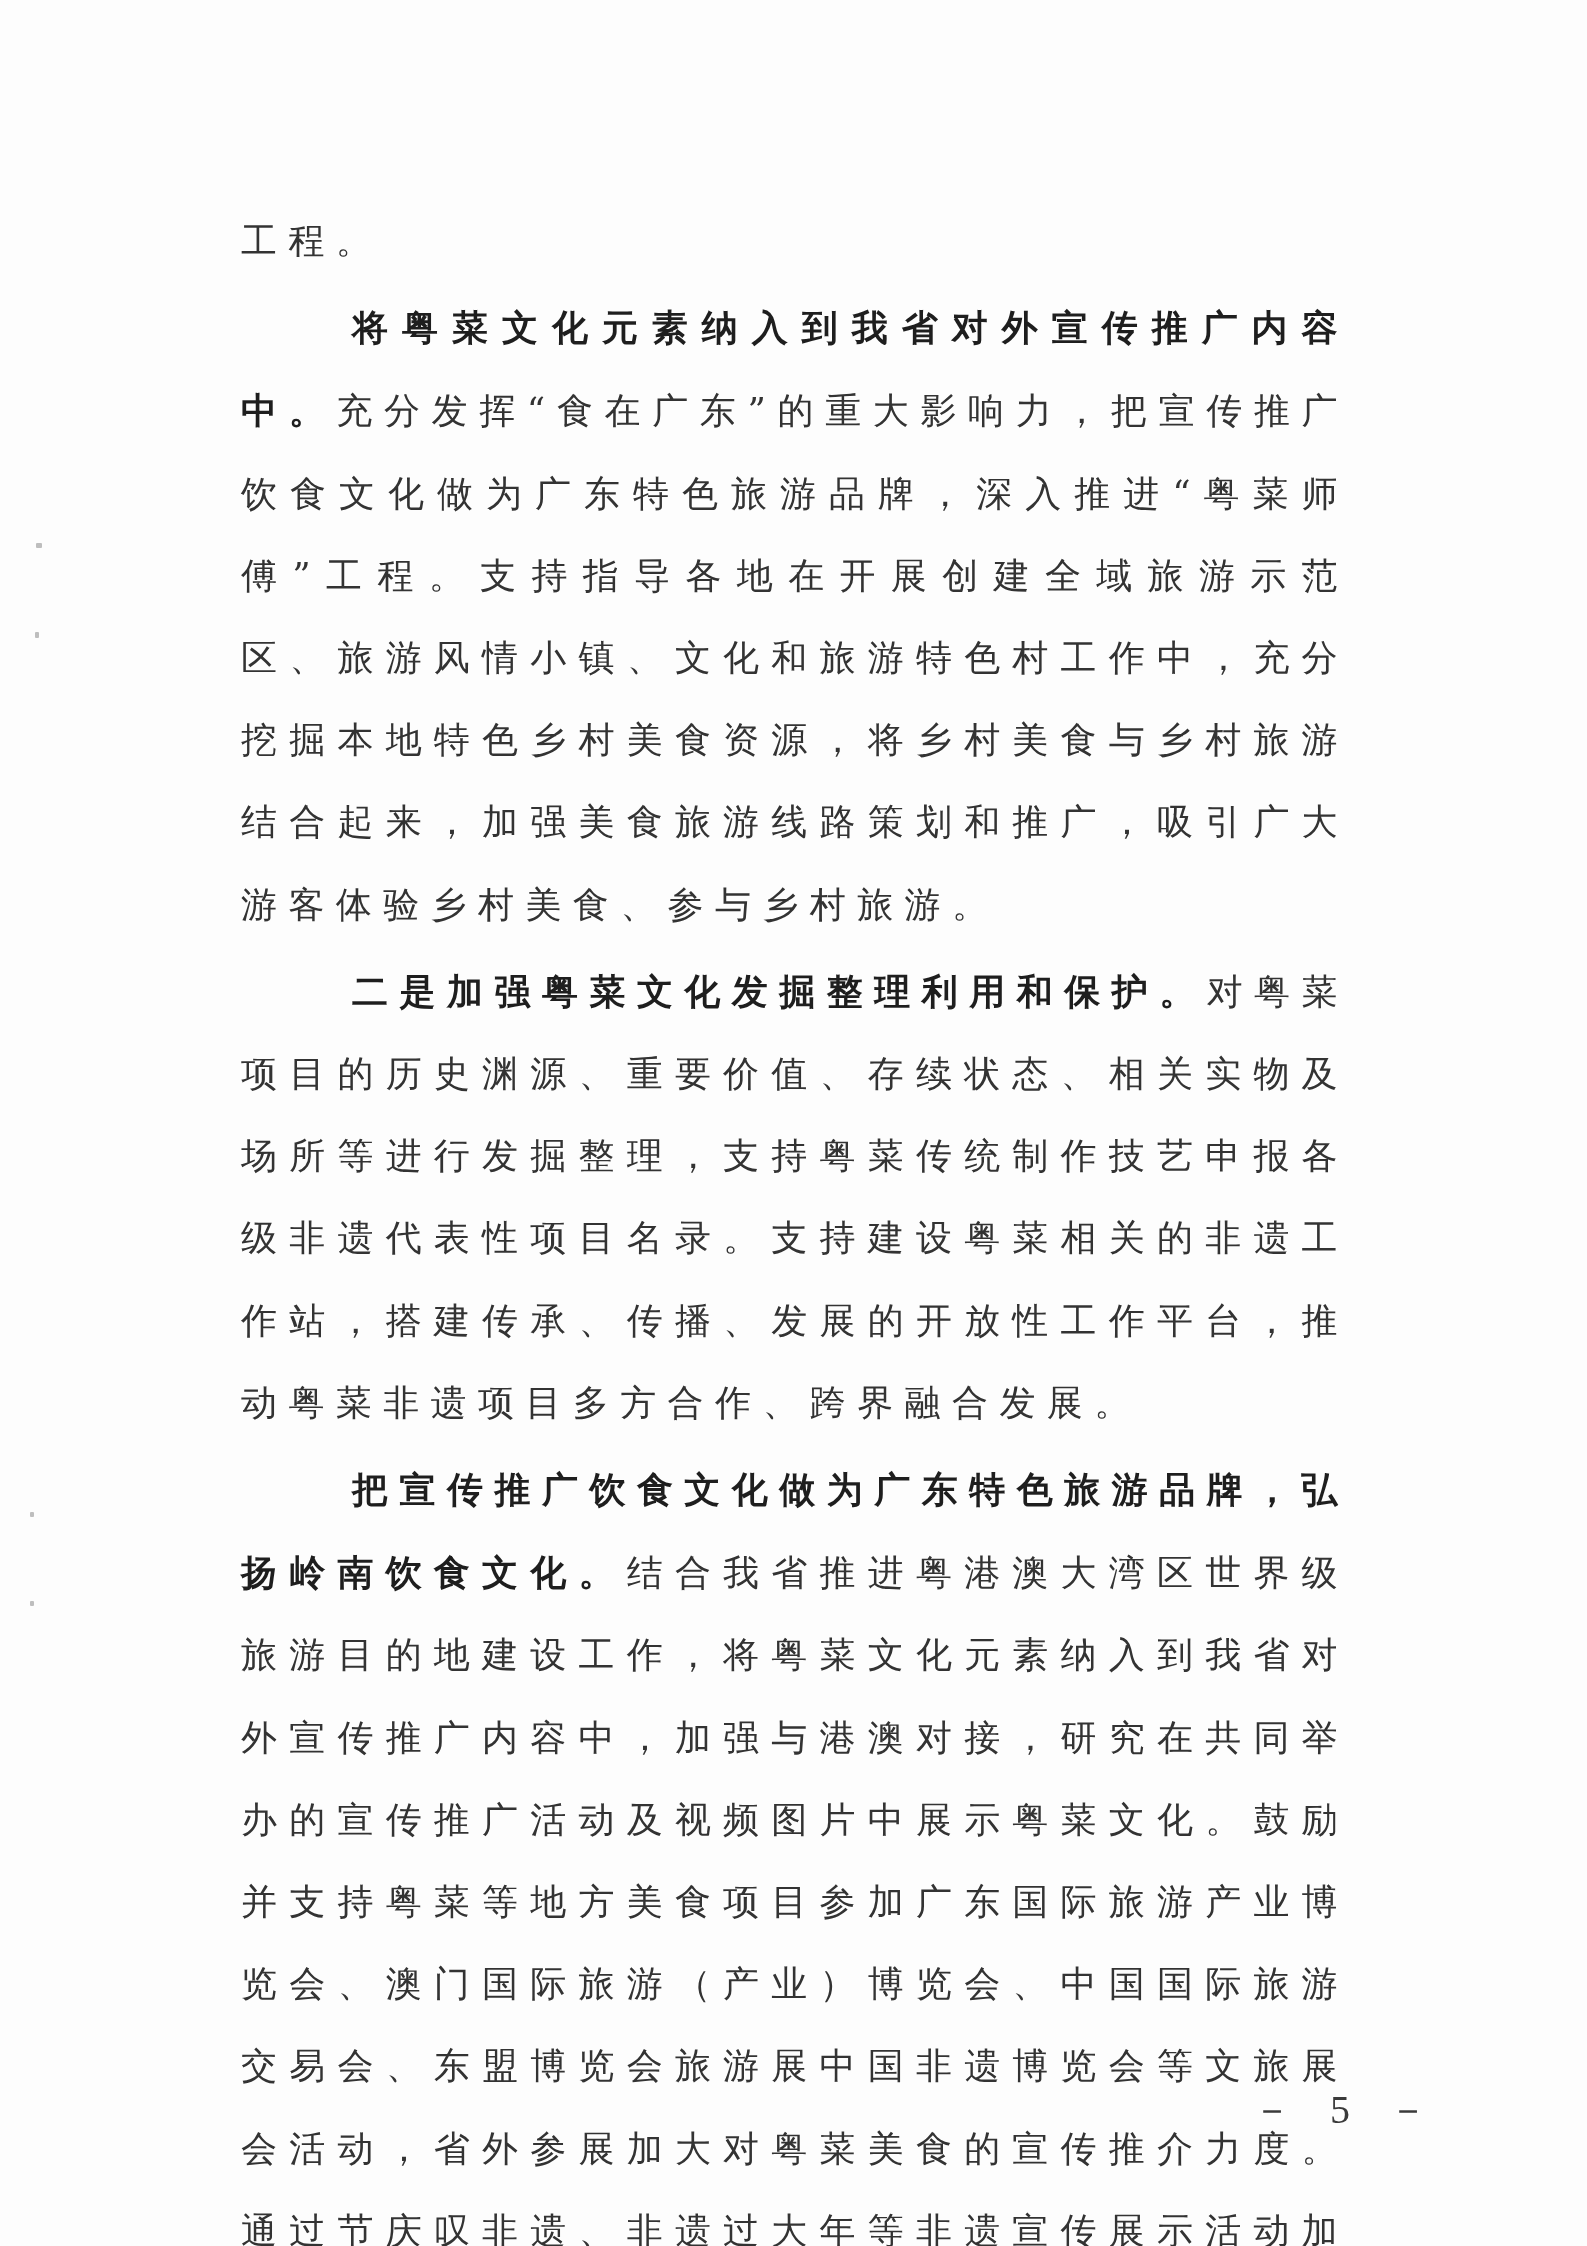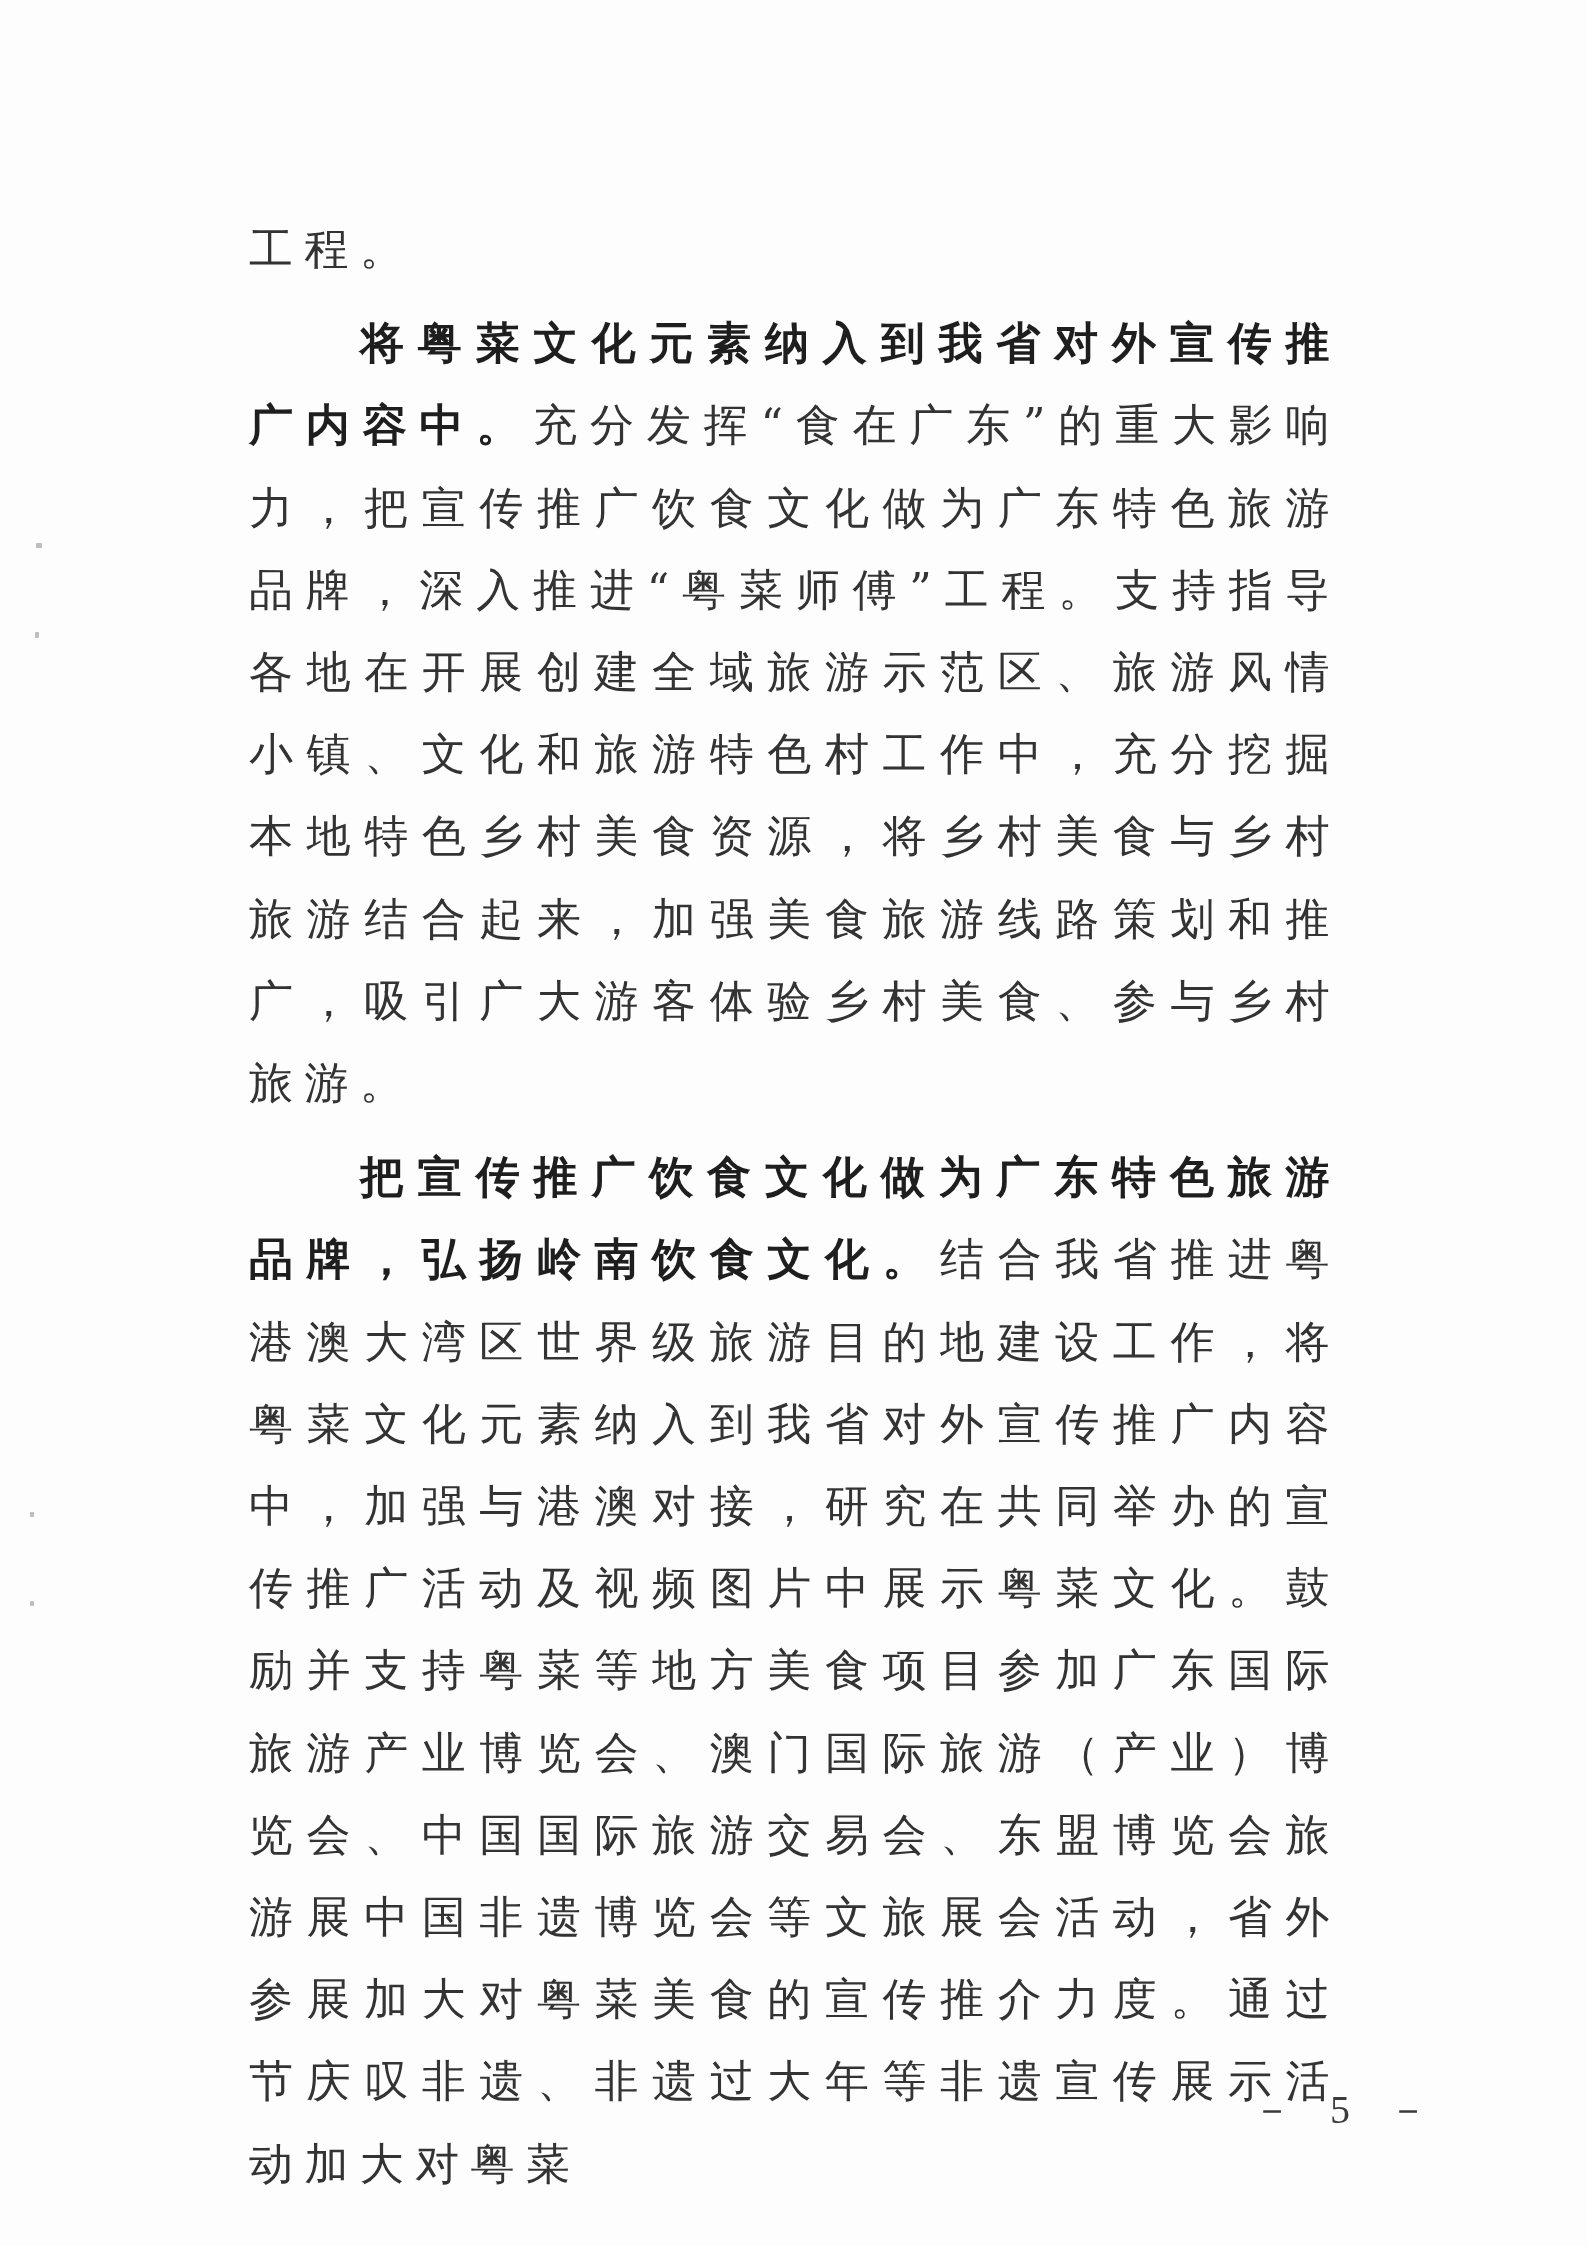--- a/index.html
+++ b/index.html
@@ -18,22 +18,22 @@
     width: 1587px; height: 2246px;
     background: #fdfdfd;
   }
   .body-text {
     position: absolute;
     left: 237px;
     top: 196px;
     width: 1116px;
   }
   .para {
-    margin: 12px;
-    font-size: 44px;
+    margin: 4px;
+    font-size: 36px;
     line-height: 82.2px;
     letter-spacing: 11.4px;
     text-align: justify;
     text-justify: inter-character;
     word-break: break-all;
     color: #333333;
   }
   .para.indent { text-indent: 111px; }
   .lead {
     font-weight: bold;
@@ -67,20 +67,23 @@
 
   <div class="body-text">
     <p class="para">
       <span>工程。</span>
     </p>
 
     <p class="para indent">
       <span class="lead">将粤菜文化元素纳入到我省对外宣传推广内容中。</span><span>充分发挥“食在广东”的重大影响力，把宣传推广饮食文化做为广东特色旅游品牌，深入推进“粤菜师傅”工程。支持指导各地在开展创建全域旅游示范区、旅游风情小镇、文化和旅游特色村工作中，充分挖掘本地特色乡村美食资源，将乡村美食与乡村旅游结合起来，加强美食旅游线路策划和推广，吸引广大游客体验乡村美食、参与乡村旅游。</span>
     </p>
 
+    <p class="para indent">
+      <span class="lead">二是加强粤菜文化发掘整理利用和保护。</span><span>对粤菜项目的历史渊源、重要价值、存续状态、相关实物及场所等进行发掘整理，支持粤菜传统制作技艺申报各级非遗代表性项目名录。支持建设粤菜相关的非遗工作站，搭建传承、传播、发展的开放性工作平台，推动粤菜非遗项目多方合作、跨界融合发展。</span>
+    </p>
 
     <p class="para indent">
       <span class="lead">把宣传推广饮食文化做为广东特色旅游品牌，弘扬岭南饮食文化。</span><span>结合我省推进粤港澳大湾区世界级旅游目的地建设工作，将粤菜文化元素纳入到我省对外宣传推广内容中，加强与港澳对接，研究在共同举办的宣传推广活动及视频图片中展示粤菜文化。鼓励并支持粤菜等地方美食项目参加广东国际旅游产业博览会、澳门国际旅游（产业）博览会、中国国际旅游交易会、东盟博览会旅游展中国非遗博览会等文旅展会活动，省外参展加大对粤菜美食的宣传推介力度。通过节庆叹非遗、非遗过大年等非遗宣传展示活动加大对粤菜</span>
     </p>
   </div>
 
   <div class="page-number">－ 5 －</div>
 </div>
 
 </body></html>

